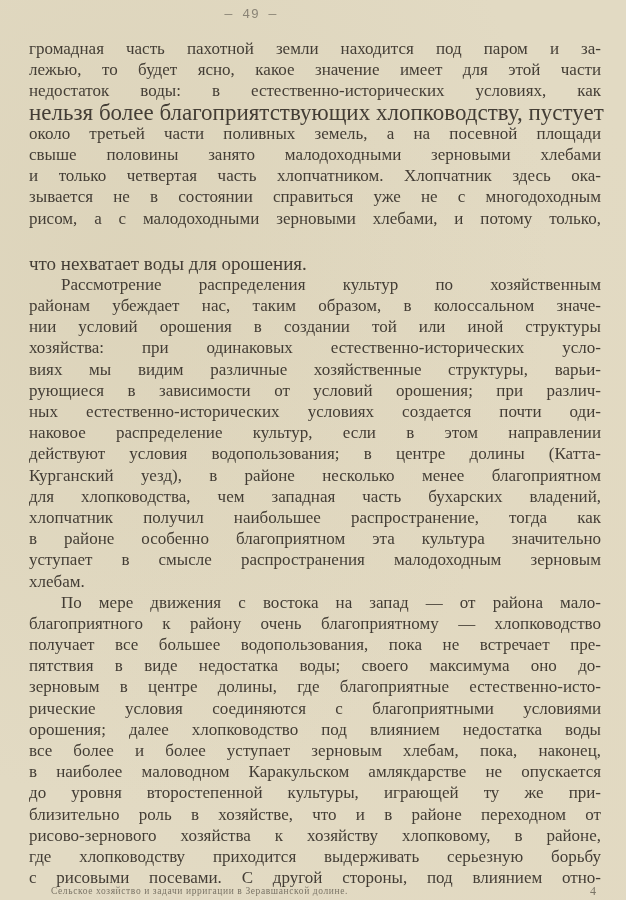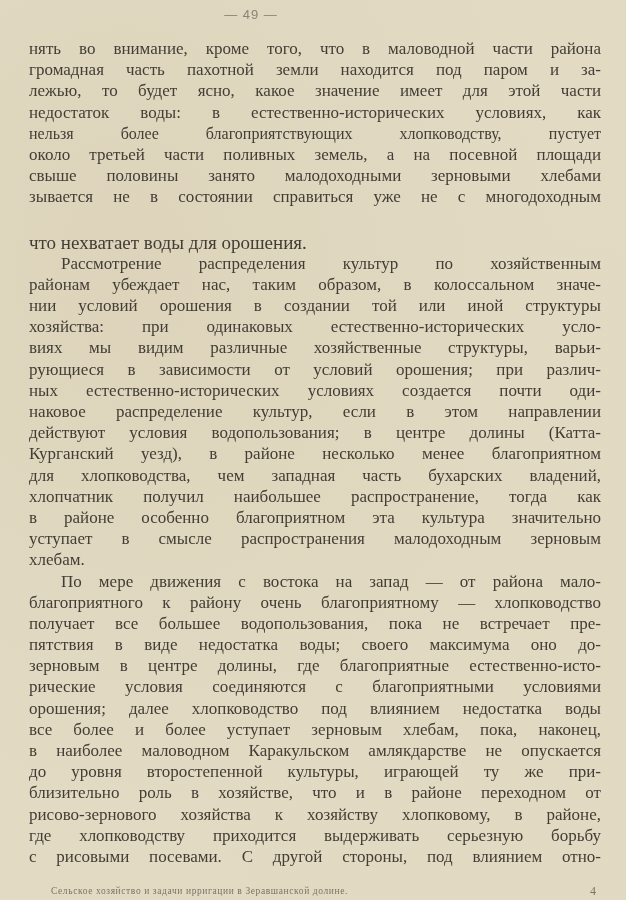--- a/index.html
+++ b/index.html
@@ -25,21 +25,21 @@
     }
     .page-number {
       position: absolute;
       top: 7px;
       left: 0;
       width: 502px;
       text-align: center;
       font-size: 13px;
       color: #8a8476;
       letter-spacing: 1px;
-      font-family: Liberation Sans, sans-serif;
+      font-family: Liberation Mono, monospace;
     }
     .body-text {
       position: absolute;
       top: 38px;
       left: 29px;
       width: 572px;
     }
     .line {
       height: 21.2px;
       line-height: 21.2px;
@@ -79,28 +79,29 @@
       font-size: 12px;
     }
   </style>
 </head>
 <body>
 
 <div class="page">
   <div class="page-number">— 49 —</div>
 
   <div class="body-text" id="body-text">
-      <div class="line" style="font-size: 17px;">нять во внимание, кроме того, что в маловодной части района</div>
       <div class="line" style="font-size: 17px;">громадная часть пахотной земли находится под паром и за-</div>
       <div class="line" style="font-size: 17px;">лежью, то будет ясно, какое значение имеет для этой части</div>
       <div class="line" style="font-size: 17px;">недостаток воды: в естественно-исторических условиях, как</div>
-      <div class="line" style="font-size: 16px;">нельзя более благоприятствующих хлопководству, пустует</div>
+      <div class="line" style="font-size: 23px;">нельзя более благоприятствующих хлопководству, пустует</div>
       <div class="line" style="font-size: 17px;">около третьей части поливных земель, а на посевной площади</div>
       <div class="line" style="font-size: 17px;">свыше половины занято малодоходными зерновыми хлебами</div>
+      <div class="line" style="font-size: 17px;">и только четвертая часть хлопчатником. Хлопчатник здесь ока-</div>
       <div class="line" style="font-size: 17px;">зывается не в состоянии справиться уже не с многодоходным</div>
+      <div class="line" style="font-size: 17px;">рисом, а с малодоходными зерновыми хлебами, и потому только,</div>
       <div class="line last" style="font-size: 19px; margin-top: 24px;">что нехватает воды для орошения.</div>
       <div class="line indent" style="font-size: 17px;">Рассмотрение распределения культур по хозяйственным</div>
       <div class="line" style="font-size: 17px;">районам убеждает нас, таким образом, в колоссальном значе-</div>
       <div class="line" style="font-size: 17px;">нии условий орошения в создании той или иной структуры</div>
       <div class="line" style="font-size: 17px;">хозяйства: при одинаковых естественно-исторических усло-</div>
       <div class="line" style="font-size: 17px;">виях мы видим различные хозяйственные структуры, варьи-</div>
       <div class="line" style="font-size: 17px; font-family: Liberation Serif, serif;">рующиеся в зависимости от условий орошения; при различ-</div>
       <div class="line" style="font-size: 17px;">ных естественно-исторических условиях создается почти оди-</div>
       <div class="line" style="font-size: 17px;">наковое распределение культур, если в этом направлении</div>
       <div class="line" style="font-size: 17px;">действуют условия водопользования; в центре долины (Катта-</div>

